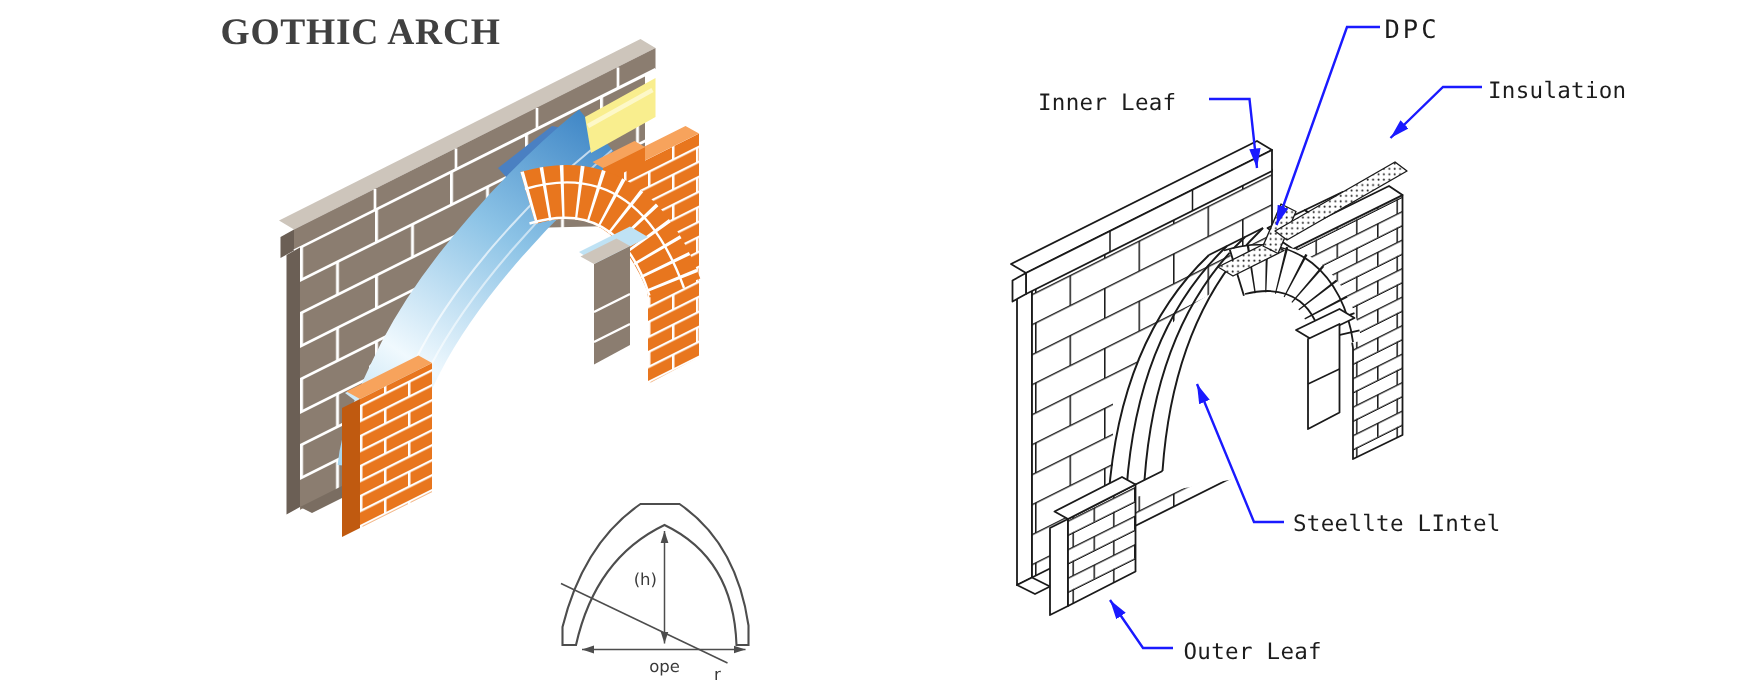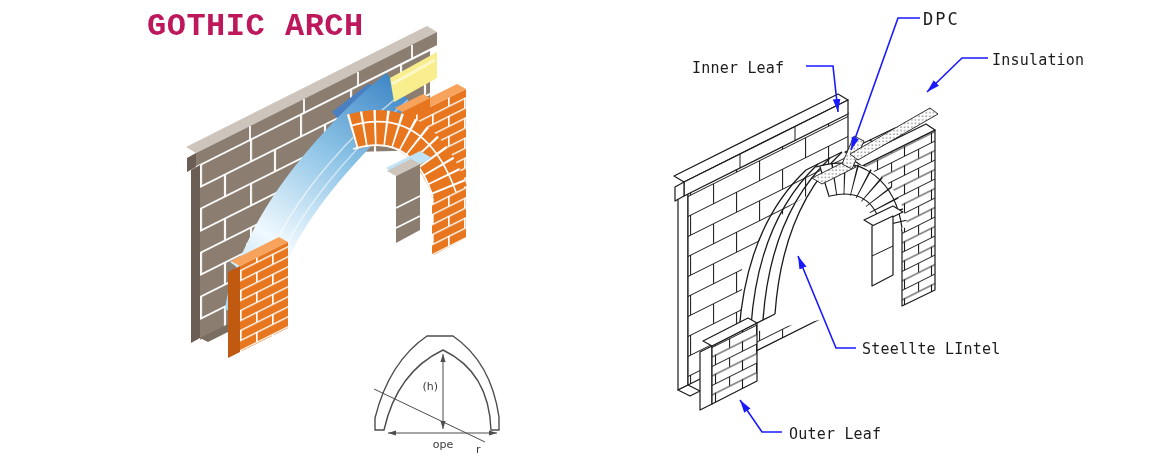--- a/index.html
+++ b/index.html
@@ -1,19 +1,19 @@
 <!DOCTYPE html>
 <html><head>
 <meta charset="utf-8">
 <style>
   html,body{margin:0;padding:0;background:#fff;}
   .canvas{position:relative;width:1170px;height:460px;background:#ffffff;overflow:hidden;
           font-family:"DejaVu Sans",sans-serif;}
-  .title{position:absolute;left:147px;top:8px;font-size:32px;font-weight:bold;
-         letter-spacing:0.5px;color:#be185d;font-family:Liberation Mono, monospace;}
+  .title{position:absolute;left:147px;top:8px;font-size:25px;font-weight:bold;
+         letter-spacing:0.5px;color:#404040;font-family:Liberation Serif, serif;}
   svg{position:absolute;display:block;}
   #svg-colored{left:150px;top:20px;}
   #svg-geometry{left:360px;top:325px;}
   #svg-line{left:655px;top:0px;}
   .cad-label{font-family:"DejaVu Sans Mono","Liberation Mono",monospace;fill:#1c1c1c;}
   .geo-label{font-family:"DejaVu Sans","Liberation Sans",sans-serif;font-size:11px;fill:#3a3a3a;}
 </style>
 </head>
 <body>
 

